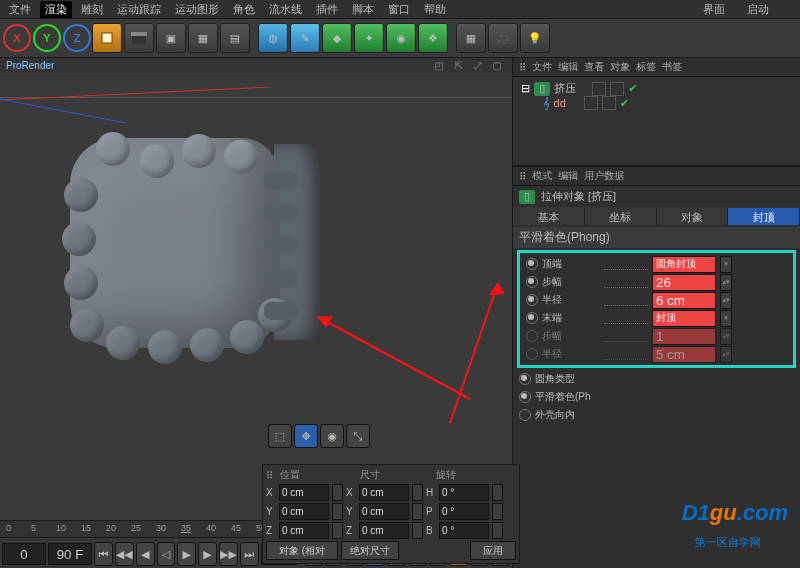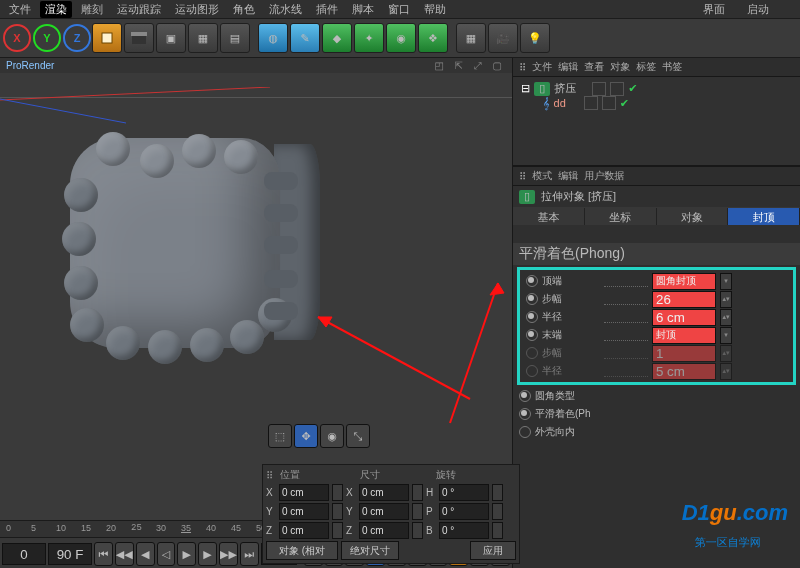--- a/index.html
+++ b/index.html
@@ -43,21 +43,21 @@
 .expand{color:#fff}
 .ico{width:16px;height:14px;border-radius:2px;display:inline-flex;align-items:center;justify-content:center}
 .extrude{background:#2c8e4e}
 .splineico{color:#5aa9ff}
 .vis{width:12px;height:12px;border:1px solid #555}
 
 .attr{flex:1;border-top:1px solid #171717;display:flex;flex-direction:column}
 .attrtabs{height:18px;background:#373737}
 .attrtabs div{flex:1;text-align:center;border-right:1px solid #222;padding-top:2px}
 .attrtabs .active{background:#285ab0;color:#fff}
-.section{background:#3b3b3b;padding:2px 6px;margin-top:18px;font-size:14px}
+.section{background:#3b3b3b;padding:2px 6px;margin-top:2px;font-size:12px}
 .fieldrow{height:18px;align-items:center;padding:0 6px;gap:4px;font-size:10px}
 .radio{width:10px;height:10px;border:1px solid #777;border-radius:50%}
 .radio.on::after{content:"";display:block;width:6px;height:6px;margin:1px;border-radius:50%;background:#bbb}
 .flabel{width:58px;color:#bbb}
 .dotted{flex:0 0 44px;height:10px;border-bottom:1px dotted #666}
 .fval{width:56px;height:15px;background:#ef4444;border:1px solid #111;color:#eee;padding:0 3px}
 .spin{width:10px;height:15px;background:#3f3f3f;border:1px solid #111;font-size:7px;display:flex;flex-direction:column;justify-content:center;align-items:center;color:#888}
 .cyanbox{border:3px solid #24d4c4}
 
 .coord{position:absolute;left:262px;bottom:4px;width:250px;background:#333;padding:3px;border:1px solid #1a1a1a}
@@ -175,21 +175,21 @@
         <span>网格间距 :</span>&nbsp;<span>10000 cm</span>
       </div>
     </div>
 
     <div class="tl" id="tl">
         <span style="left: 6px;">0</span>
         <span style="left: 31px;">5</span>
         <span style="left: 56px;">10</span>
         <span style="left: 81px;">15</span>
         <span style="left: 106px;">20</span>
-        <span style="left: 131px; font-family: Liberation Mono, monospace;">25</span>
+        <span style="left: 131px;">25</span>
         <span style="left: 156px;">30</span>
         <span style="left: 181px; text-decoration: underline;">35</span>
         <span style="left: 206px;">40</span>
         <span style="left: 231px;">45</span>
         <span style="left: 256px;">50</span>
         <span style="left: 281px;">55</span>
         <span style="left: 306px;">60</span>
         <span style="left: 331px;">65</span>
         <span style="left: 356px;">70</span>
         <span style="left: 381px;">75</span>

